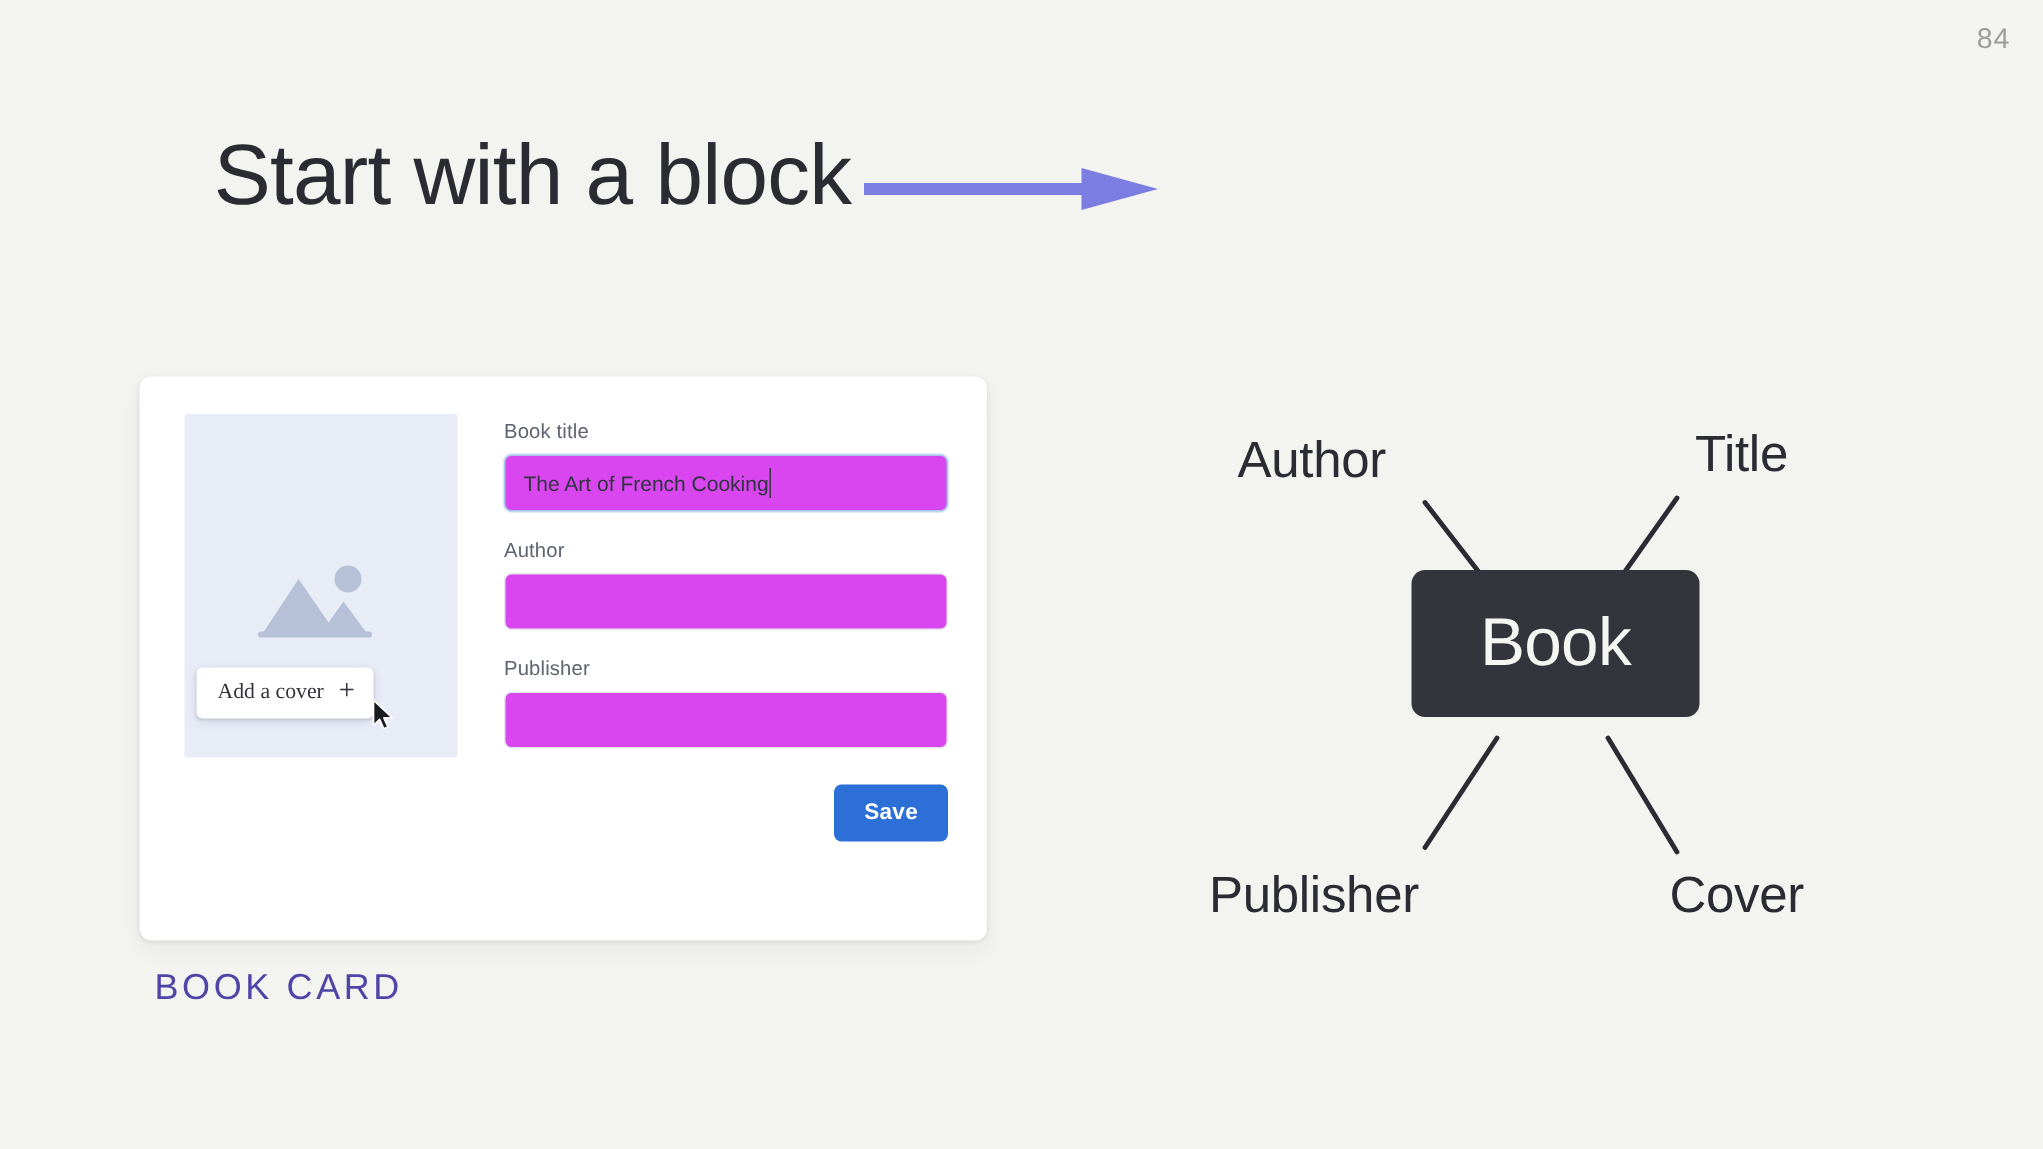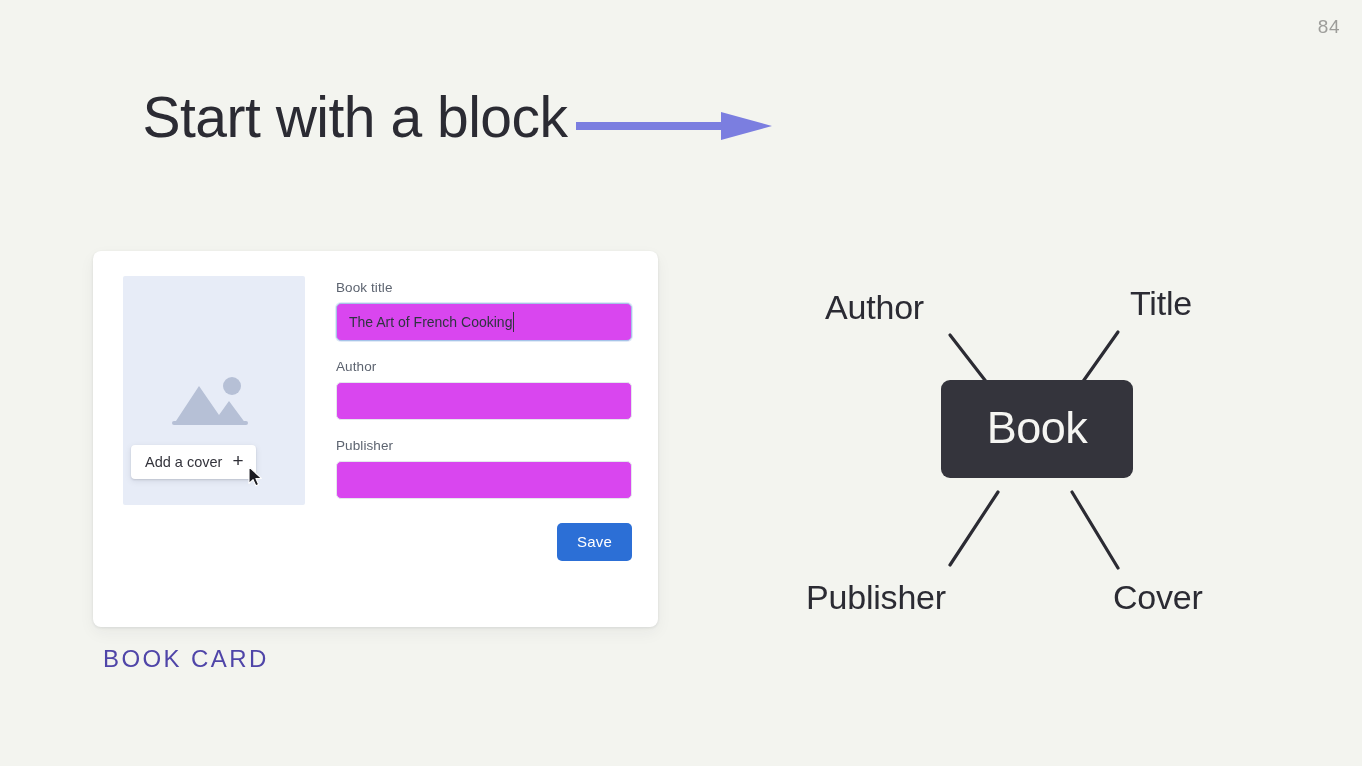--- a/index.html
+++ b/index.html
@@ -76,20 +76,21 @@
   }
 
   .cover-area {
     position: absolute;
     left: 30px;
     top: 25px;
     width: 182px;
     height: 229px;
     background: #e7ecf7;
     border-radius: 2px;
+    font-family: Liberation Serif, serif;
   }
 
   .image-placeholder-icon {
     position: absolute;
     left: 50%;
     top: 96px;
     transform: translateX(-50%);
   }
 
   .add-cover-btn {
@@ -170,21 +171,21 @@
 
   .save-row {
     display: flex;
     justify-content: flex-end;
     margin-top: 24px;
   }
   .save-button {
     background: #2c6fd6;
     color: #ffffff;
     font-size: 15px;
-    font-weight: normal;
+    font-weight: bold;
     border: none;
     border-radius: 5px;
     padding: 10px 20px 11px;
     cursor: pointer;
     font-family: "Liberation Sans", sans-serif;
     letter-spacing: 0.2px;
   }
 
   
   .caption {

